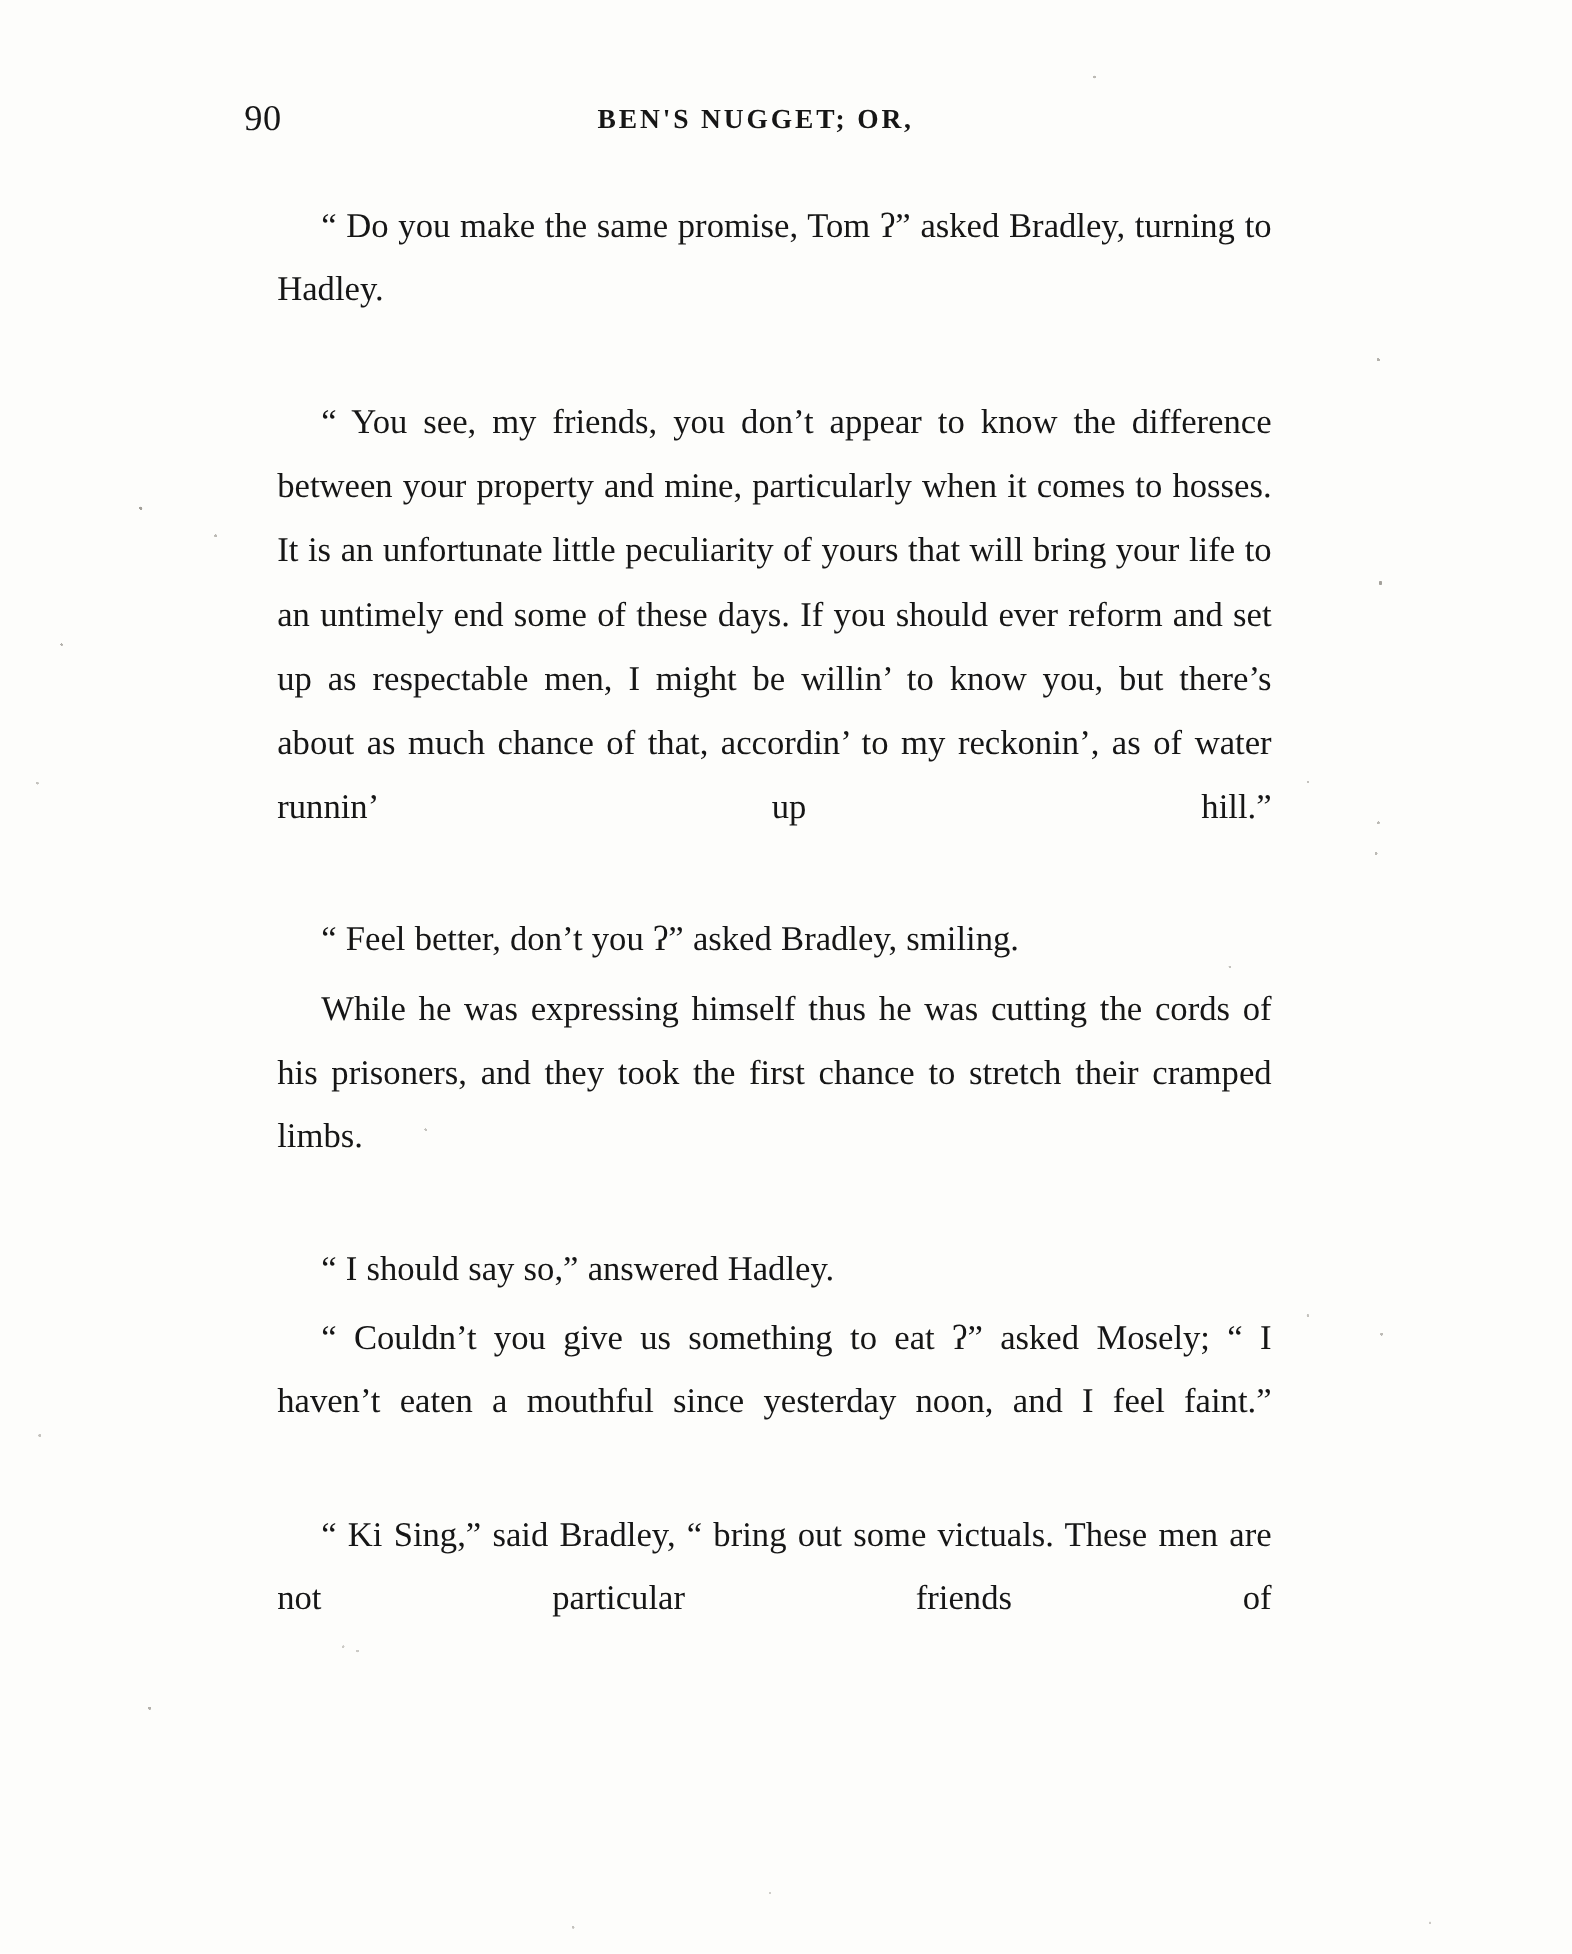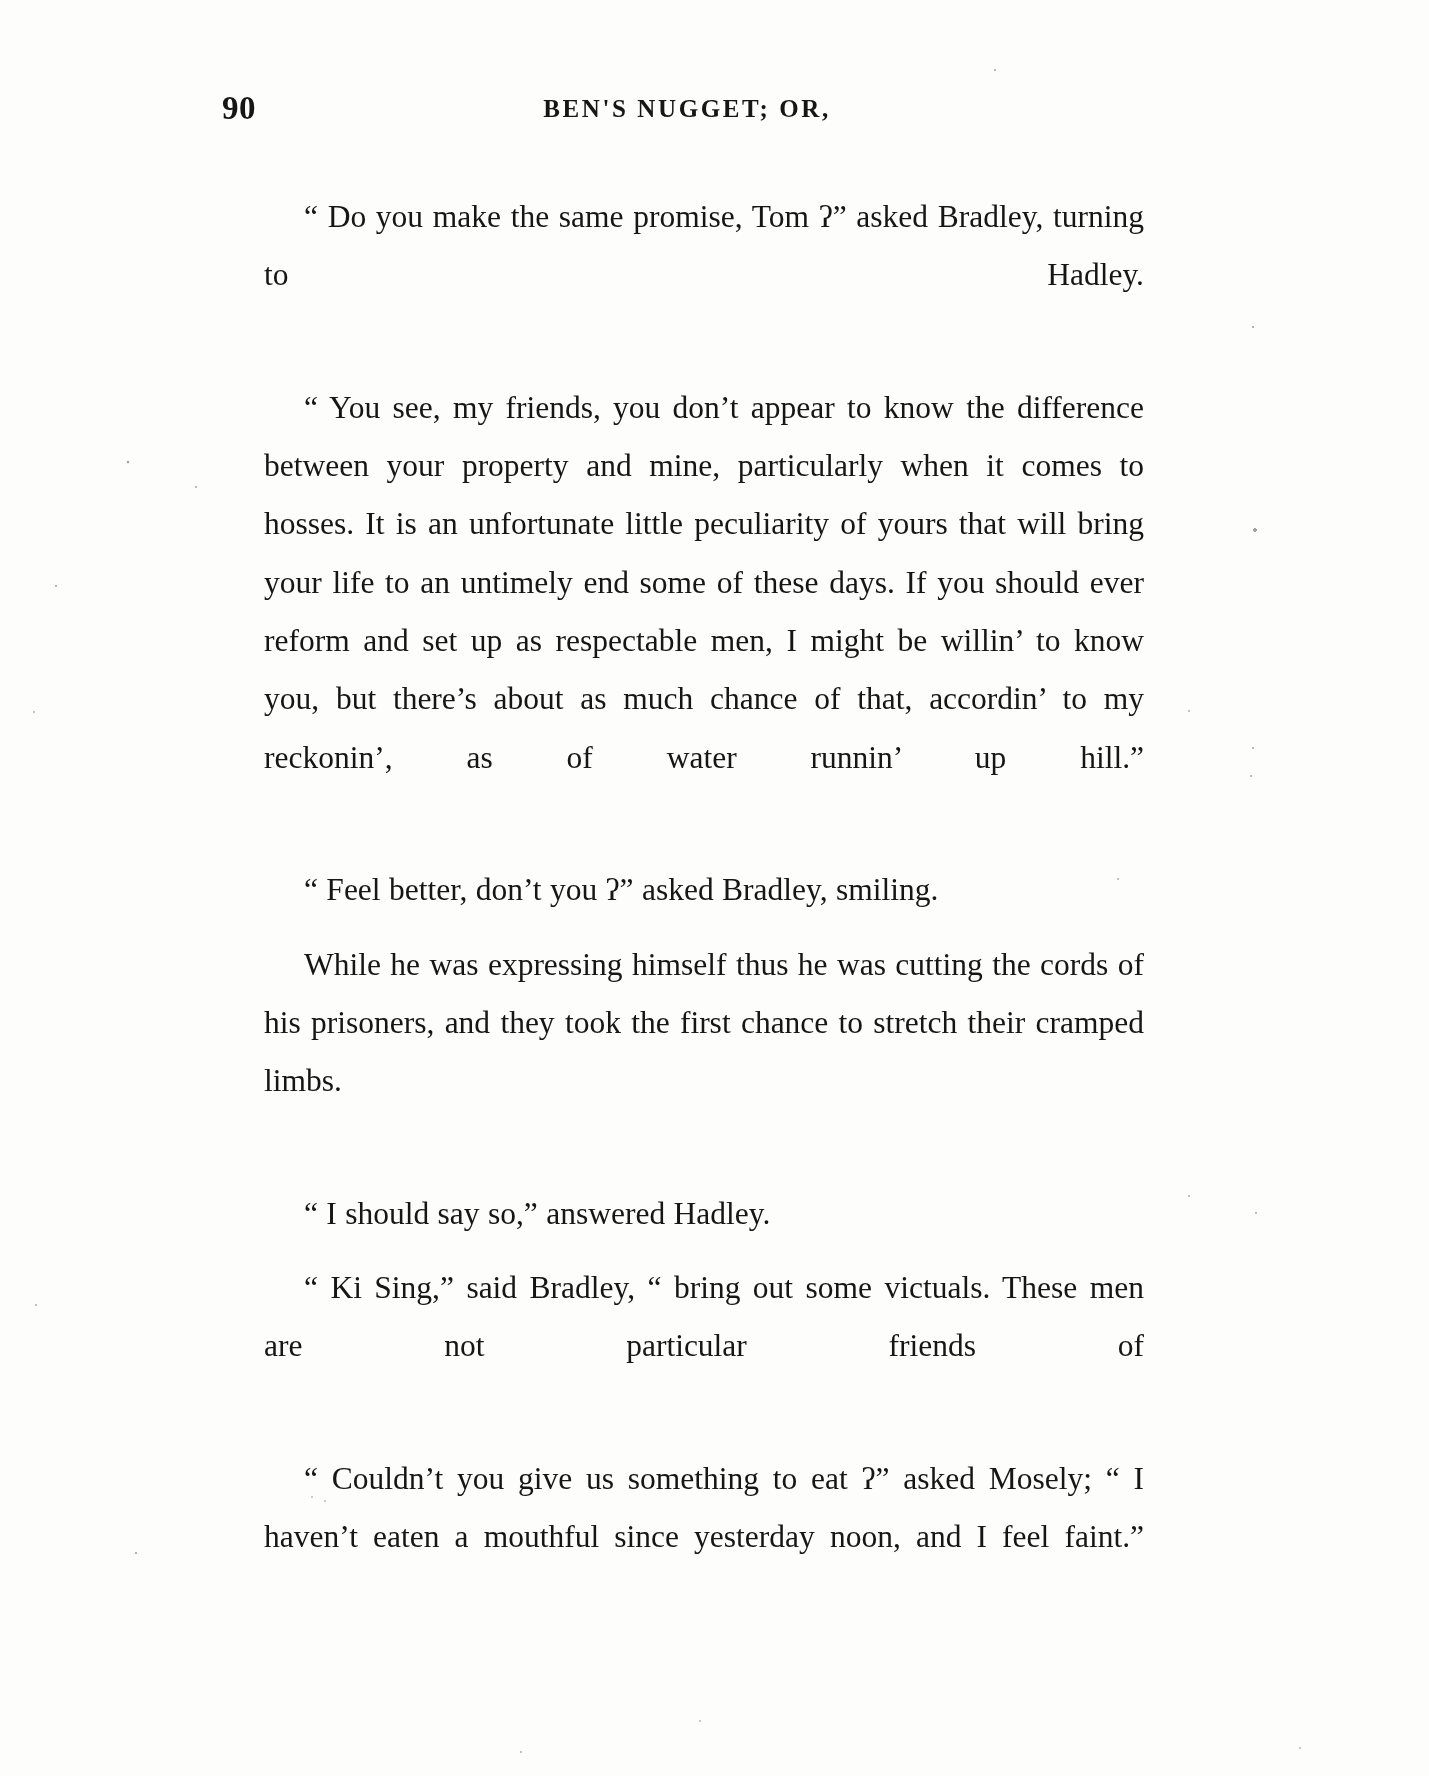--- a/index.html
+++ b/index.html
@@ -56,21 +56,21 @@
     position: absolute;
     top: 88px;
     left: 222px;
     width: 930px;
     height: 40px;
   }
   .folio {
     position: absolute;
     left: 0;
     top: 0;
-    font-weight: bold;
+    font-weight: normal;
     font-size: 33px;
     letter-spacing: 0.5px;
     line-height: 40px;
     text-align: center;
   }
   .running-title {
     position: absolute;
     left: 0;
     top: 2px;
     width: 930px;
@@ -82,21 +82,21 @@
   }
 
   .body-block {
     position: absolute;
     top: 172px;
     left: 248px;
     width: 912px;
   }
 
   p.para {
-    margin: 16px;
+    margin: 4px;
     font-size: 31.5px;
     line-height: 58.3px;
     text-align: justify;
     text-indent: 40px;
     hyphens: manual;
     word-spacing: 0.5px;
   }
 
   
   p.para::after {
@@ -117,17 +117,17 @@
     <div class="folio">90</div>
     <div class="running-title">BEN'S NUGGET; OR,</div>
   </div>
 
   <div class="body-block">
     <p class="para">“ Do you make the same promise, Tom ʔ” asked Bradley, turning to Hadley.</p>
     <p class="para">“ You see, my friends, you don’t appear to know the difference between your property and mine, particularly when it comes to hosses. It is an unfortunate little peculiarity of yours that will bring your life to an untimely end some of these days. If you should ever reform and set up as respectable men, I might be willin’ to know you, but there’s about as much chance of that, accordin’ to my reckonin’, as of water runnin’ up hill.”</p>
     <p class="para no-stretch">“ Feel better, don’t you ʔ” asked Bradley, smiling.</p>
     <p class="para">While he was expressing himself thus he was cutting the cords of his prisoners, and they took the first chance to stretch their cramped limbs.</p>
     <p class="para no-stretch">“ I should say so,” answered Hadley.</p>
+    <p class="para">“ Couldn’t you give us something to eat ʔ” asked Mosely; “ I haven’t eaten a mouthful since yesterday noon, and I feel faint.”</p>
     <p class="para">“ Ki Sing,” said Bradley, “ bring out some victuals. These men are not particular friends of</p>
-    <p class="para">“ Couldn’t you give us something to eat ʔ” asked Mosely; “ I haven’t eaten a mouthful since yesterday noon, and I feel faint.”</p>
   </div>
 
 </div>
 
 </body></html>

